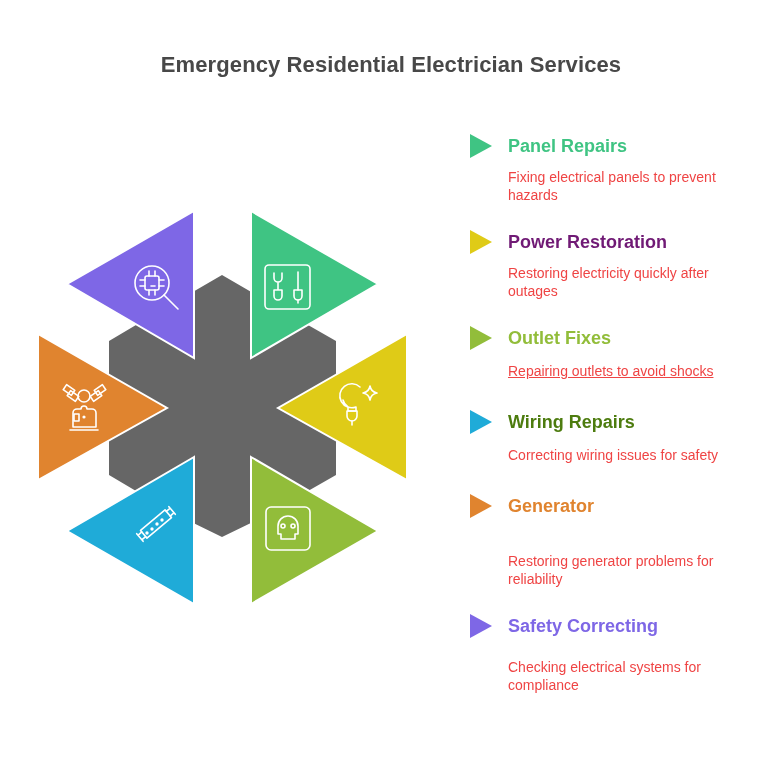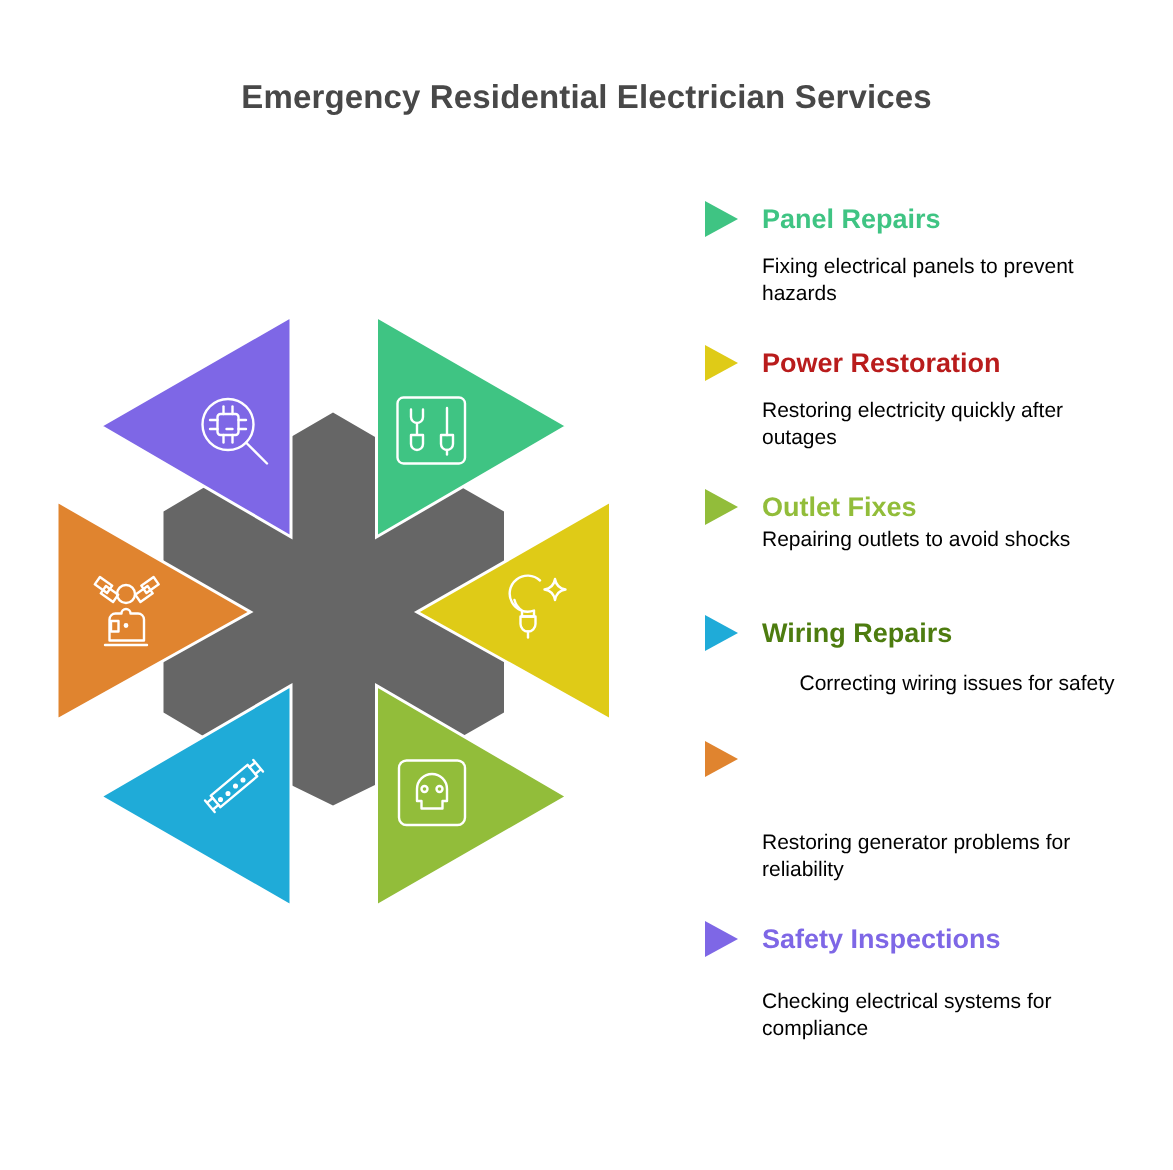--- a/index.html
+++ b/index.html
@@ -6,21 +6,21 @@
     body { width: 782px; height: 780px; position: relative; overflow: hidden;
            font-family: "Liberation Sans", "DejaVu Sans", sans-serif; }
     .title { position: absolute; left: 0; width: 782px; top: 52px; text-align: center;
              font-size: 22px; font-weight: bold; color: #484848; letter-spacing: 0.1px; }
     svg.diagram { position: absolute; left: 0; top: 0; }
     .legend-item { position: absolute; left: 470px; width: 300px; }
     .marker { position: absolute; left: 0; top: 0; width: 0; height: 0;
               border-top: 12px solid transparent; border-bottom: 12px solid transparent;
               border-left: 22px solid #000; }
     .item-title { position: absolute; left: 38px; top: 0px; font-size: 18px; font-weight: bold; line-height: 24px; text-align: right; }
-    .item-desc { position: absolute; left: 38px; font-size: 14px; color: #000000; line-height: 18px; width: 250px; }
+    .item-desc { position: absolute; left: 38px; font-size: 14px; color: #ef4444; line-height: 18px; width: 250px; }
   </style>
 </head>
 <body>
 
 <div class="title">Emergency Residential Electrician Services</div>
 
 <svg class="diagram" width="782" height="780" viewBox="0 0 782 780">
 
   <polygon points="222,275 265,300 308,325 336,341 336,475 308,491 265,516 222,537 179,516 136,491 109,475 109,341 136,325 179,300" fill="#666666"></polygon>
 
@@ -109,40 +109,41 @@
 </svg>
 
 <div class="legend-item" style="top:134px;">
   <div class="marker" style="border-left-color:#3fc483;"></div>
   <div class="item-title" style="color:#3fc483;">Panel Repairs</div>
   <div class="item-desc" style="top:34px;">Fixing electrical panels to prevent hazards</div>
 </div>
 
 <div class="legend-item" style="top:230px;">
   <div class="marker" style="border-left-color:#dfcb17;"></div>
-  <div class="item-title" style="color:#b91c1c;">Power Restoration</div>
+  <div class="item-title" style="color:#701a75;">Power Restoration</div>
   <div class="item-desc" style="top:34px;">Restoring electricity quickly after outages</div>
 </div>
 
 <div class="legend-item" style="top:326px;">
   <div class="marker" style="border-left-color:#92bd3a;"></div>
   <div class="item-title" style="color:#92bd3a;">Outlet Fixes</div>
-  <div class="item-desc" style="top:24px;">Repairing outlets to avoid shocks</div>
+  <div class="item-desc" style="top:36px;text-decoration:underline;">Repairing outlets to avoid shocks</div>
 </div>
 
 <div class="legend-item" style="top:410px;">
   <div class="marker" style="border-left-color:#1fabd8;"></div>
   <div class="item-title" style="color:#4d7c0f;">Wiring Repairs</div>
-  <div class="item-desc" style="top:36px;margin-left:25px;">Correcting wiring issues for safety</div>
+  <div class="item-desc" style="top:36px;">Correcting wiring issues for safety</div>
 </div>
 
 <div class="legend-item" style="top:494px;">
   <div class="marker" style="border-left-color:#e0842f;"></div>
   <div class="item-title" style="color:#e0842f;">
+    <div>Generator</div>
   </div>
   <div class="item-desc" style="top:58px;">Restoring generator problems for reliability</div>
 </div>
 
 <div class="legend-item" style="top:614px;">
   <div class="marker" style="border-left-color:#7e67e6;"></div>
-  <div class="item-title" style="color:#7e67e6;">Safety Inspections</div>
+  <div class="item-title" style="color:#7e67e6;">Safety Correcting</div>
   <div class="item-desc" style="top:44px;">Checking electrical systems for compliance</div>
 </div>
 
 </body></html>

